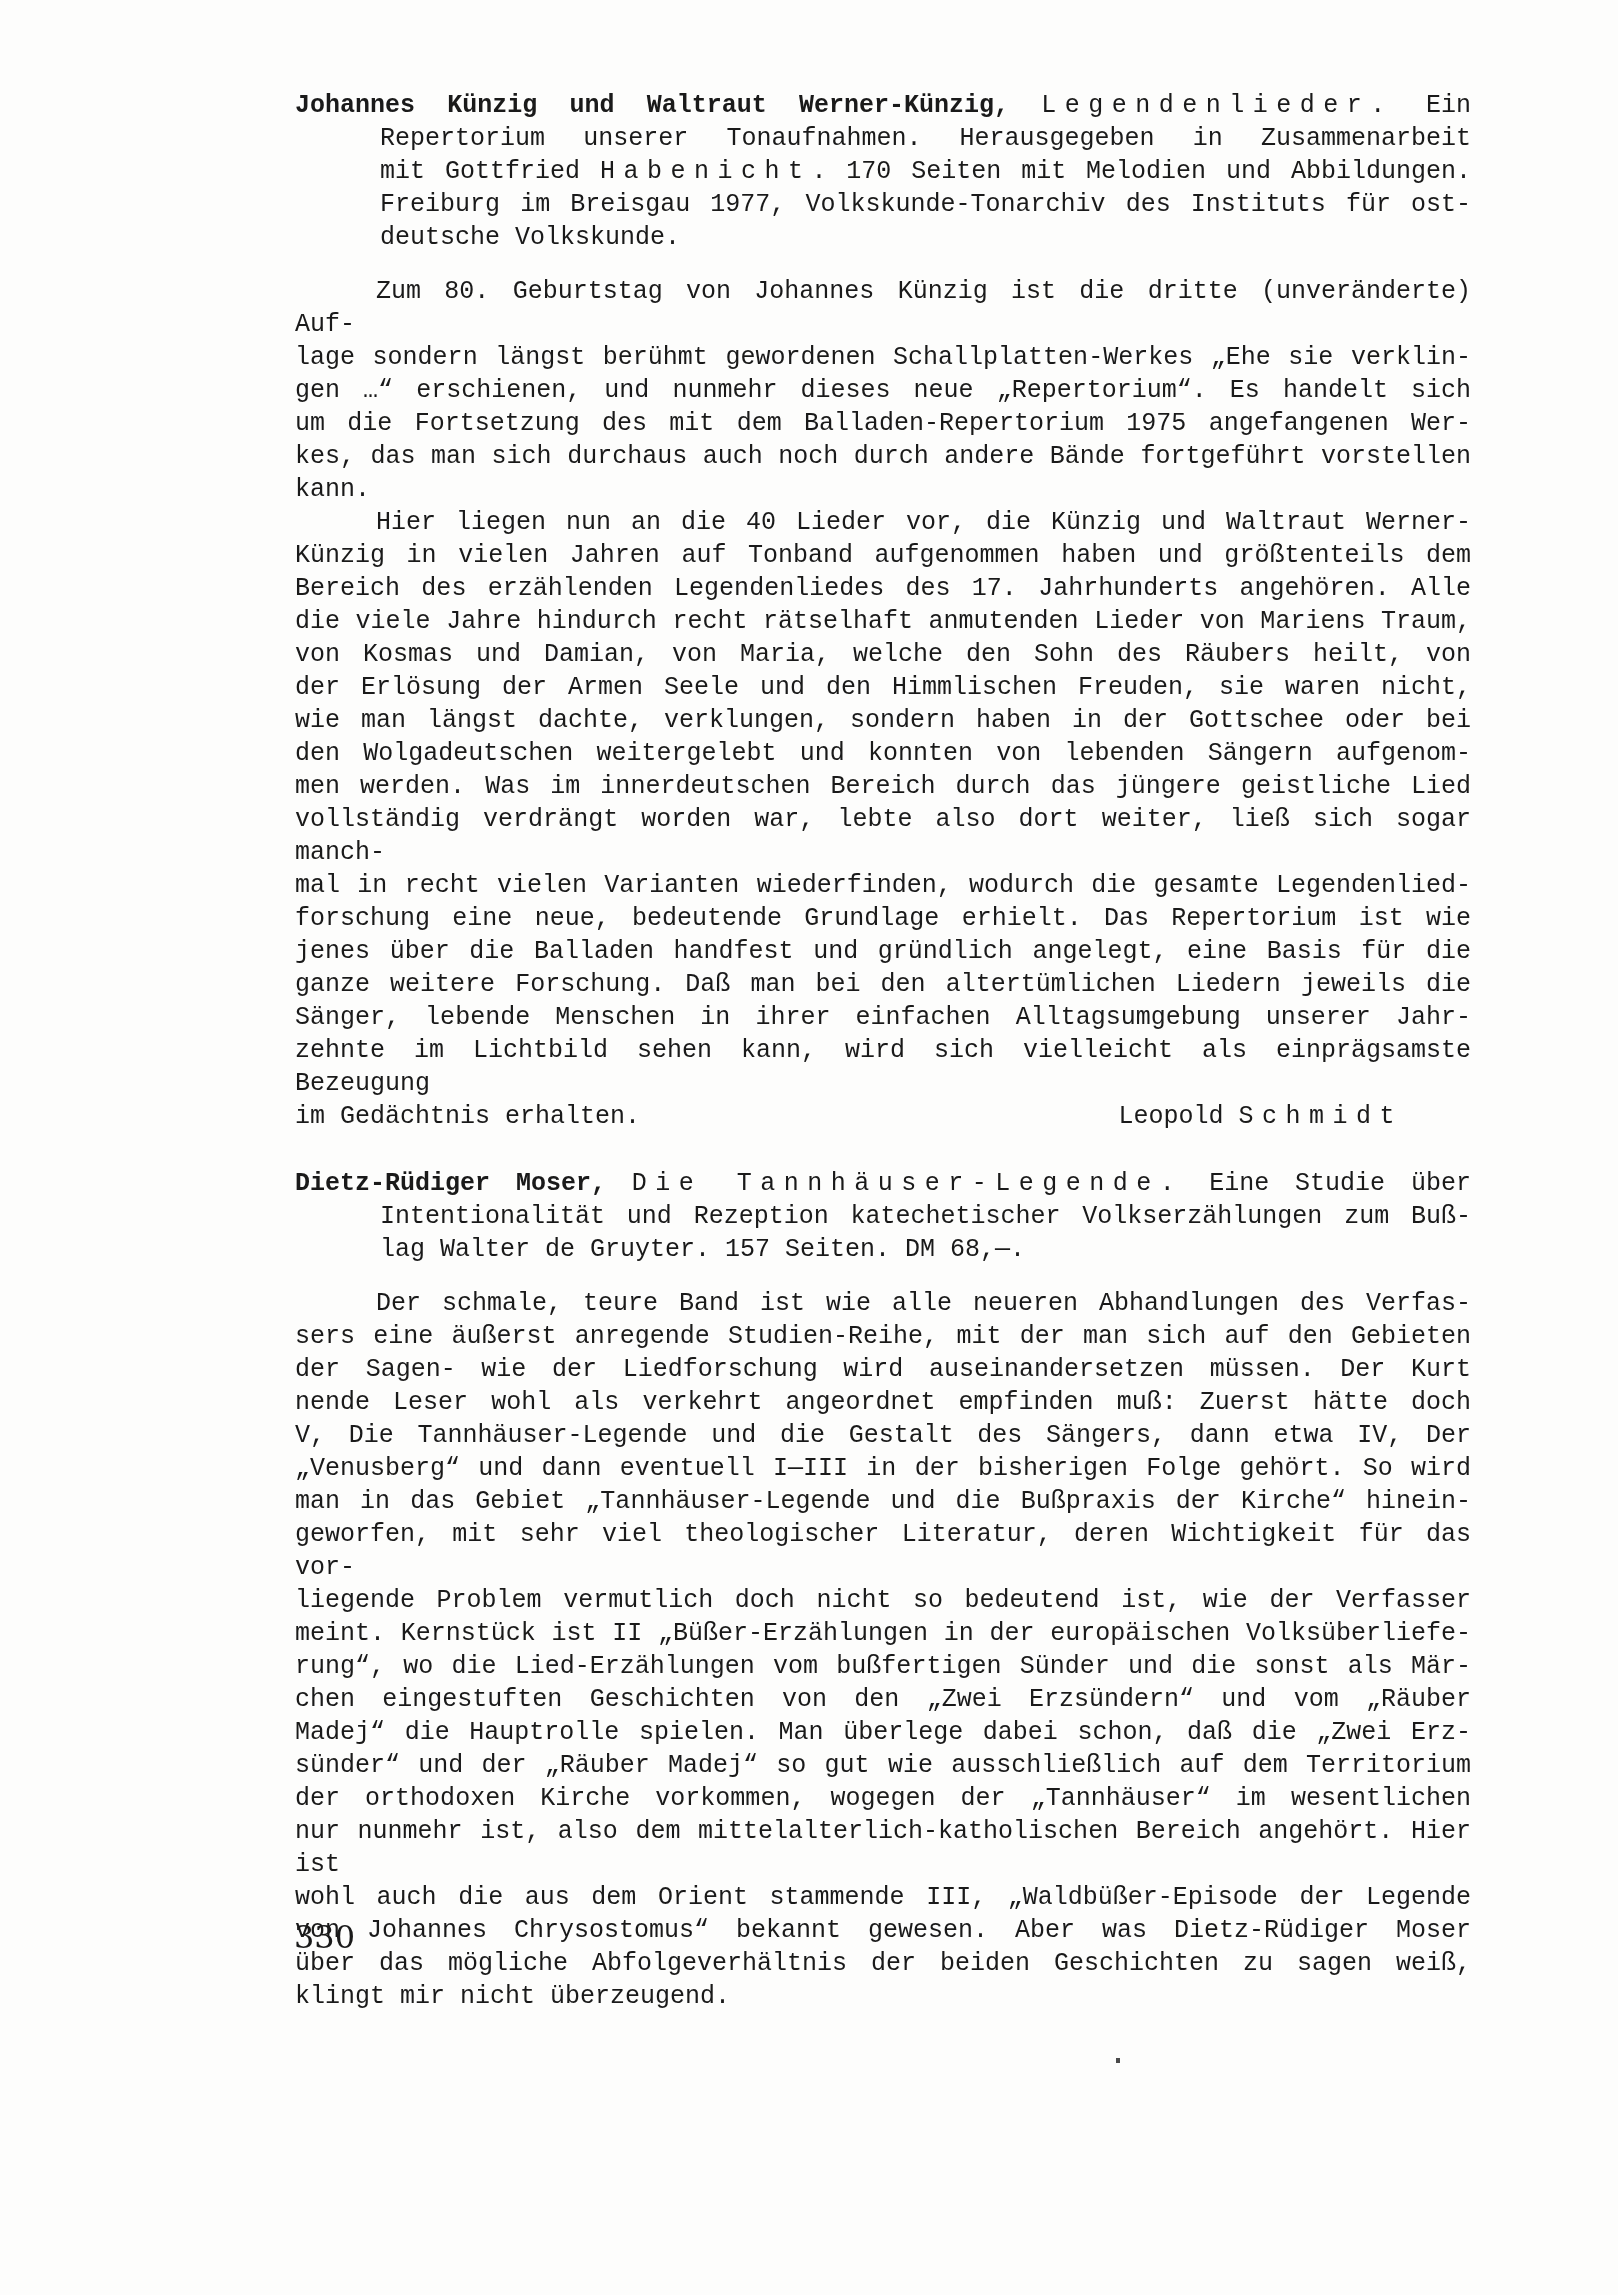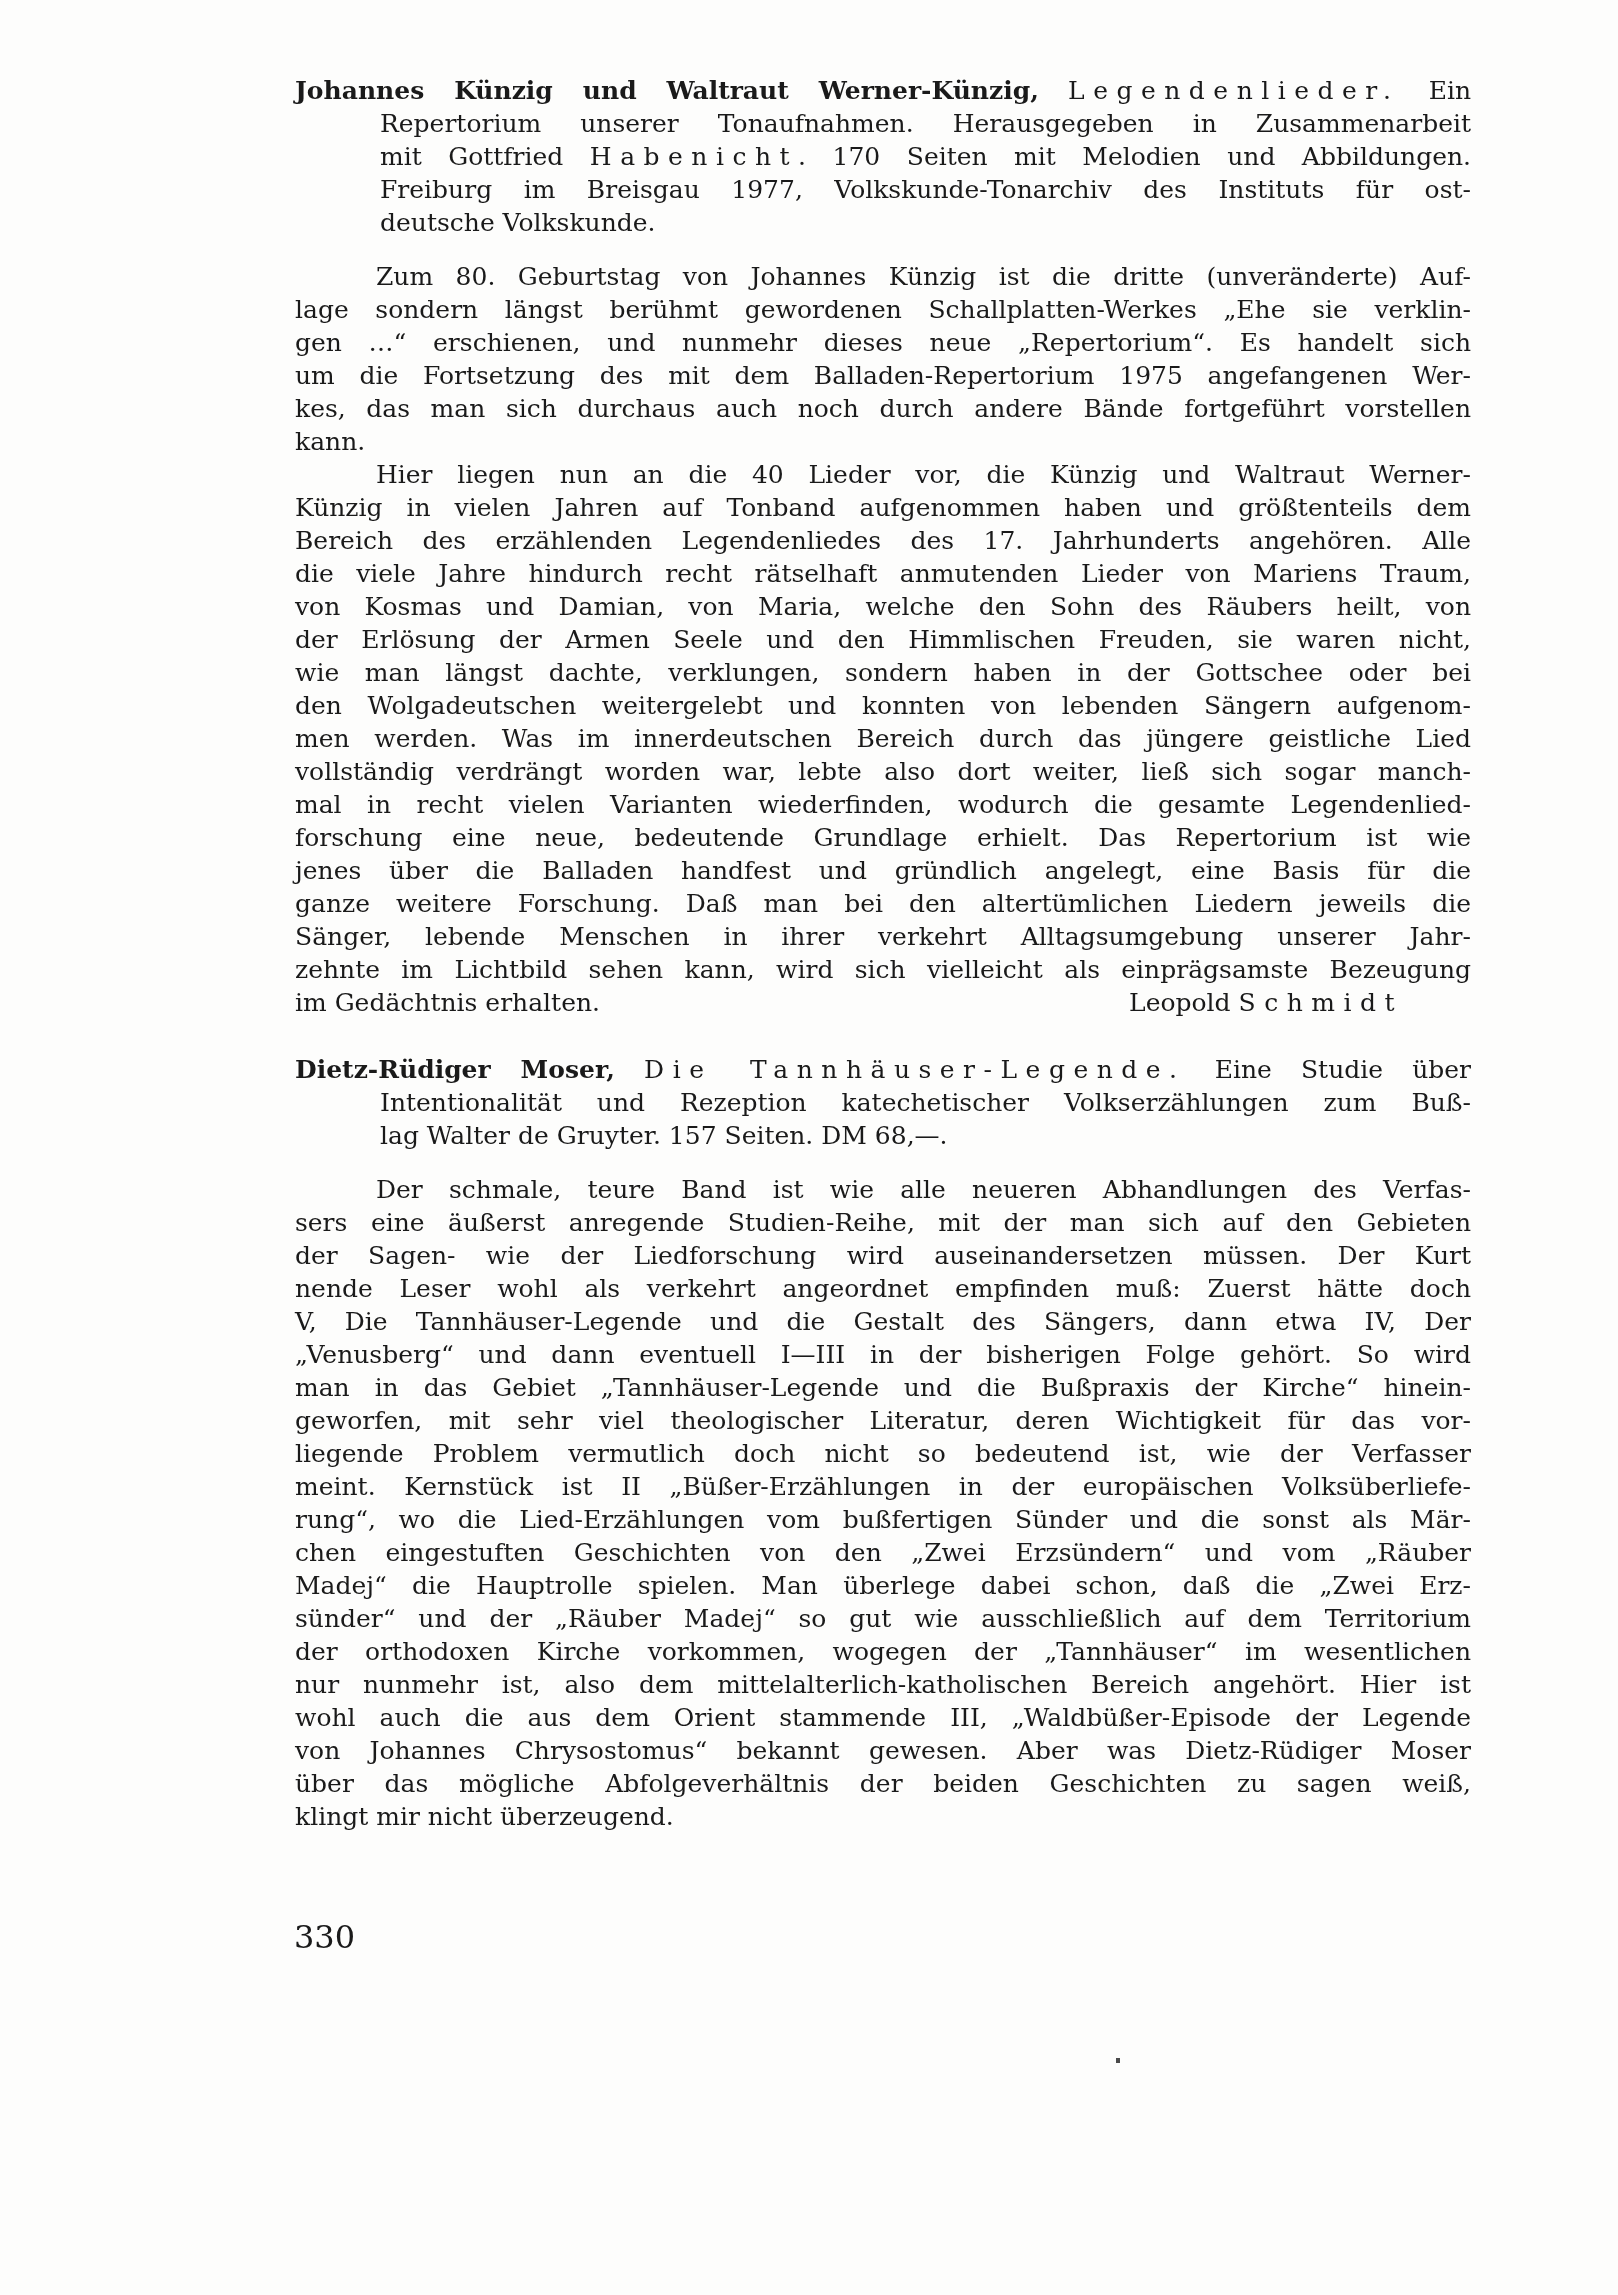--- a/index.html
+++ b/index.html
@@ -10,22 +10,23 @@
     background: var(--paper, #fdfdfc);
     color: var(--ink, #1a1a1a);
     font-family: "DejaVu Serif", "Liberation Serif", serif;
     font-size: 25px;
     line-height: 33px;
     overflow: hidden;
   }
   .text-column {
     position: absolute;
     left: 295px;
-    top: 74px;
+    top: 89px;
     width: 1176px;
+    font-family: Liberation Mono, monospace;
   }
   .line {
     text-align: justify;
     text-align-last: justify;
     min-height: 33px;
   }
   .line.last { text-align-last: left; }
   .line.indent { text-indent: 81px; }
   .citation { margin-bottom: 21px; }
   .citation .line { margin-left: 85px; }
@@ -86,21 +87,21 @@
           <div class="line"><span class="seg plain">von Kosmas und Damian, von Maria, welche den Sohn des Räubers heilt, von</span></div>
           <div class="line"><span class="seg plain">der Erlösung der Armen Seele und den Himmlischen Freuden, sie waren nicht,</span></div>
           <div class="line"><span class="seg plain">wie man längst dachte, verklungen, sondern haben in der Gottschee oder bei</span></div>
           <div class="line"><span class="seg plain">den Wolgadeutschen weitergelebt und konnten von lebenden Sängern aufgenom-</span></div>
           <div class="line"><span class="seg plain">men werden. Was im innerdeutschen Bereich durch das jüngere geistliche Lied</span></div>
           <div class="line"><span class="seg plain">vollständig verdrängt worden war, lebte also dort weiter, ließ sich sogar manch-</span></div>
           <div class="line"><span class="seg plain">mal in recht vielen Varianten wiederfinden, wodurch die gesamte Legendenlied-</span></div>
           <div class="line"><span class="seg plain">forschung eine neue, bedeutende Grundlage erhielt. Das Repertorium ist wie</span></div>
           <div class="line"><span class="seg plain">jenes über die Balladen handfest und gründlich angelegt, eine Basis für die</span></div>
           <div class="line"><span class="seg plain">ganze weitere Forschung. Daß man bei den altertümlichen Liedern jeweils die</span></div>
-          <div class="line"><span class="seg plain">Sänger, lebende Menschen in ihrer verkehrt Alltagsumgebung unserer Jahr-</span></div>
+          <div class="line"><span class="seg plain">Sänger, lebende Menschen in ihrer einfachen Alltagsumgebung unserer Jahr-</span></div>
           <div class="line"><span class="seg plain">zehnte im Lichtbild sehen kann, wird sich vielleicht als einprägsamste Bezeugung</span></div>
           <div class="line last flexline">
             <span class="left-part"><span class="seg plain">im Gedächtnis erhalten.</span></span>
             <span class="right-part"><span class="seg plain">Leopold </span><span class="seg spaced">Schmidt</span></span>
           </div>
         </div>
     </section>
 
     <section class="review review-2">
       <div class="citation">

